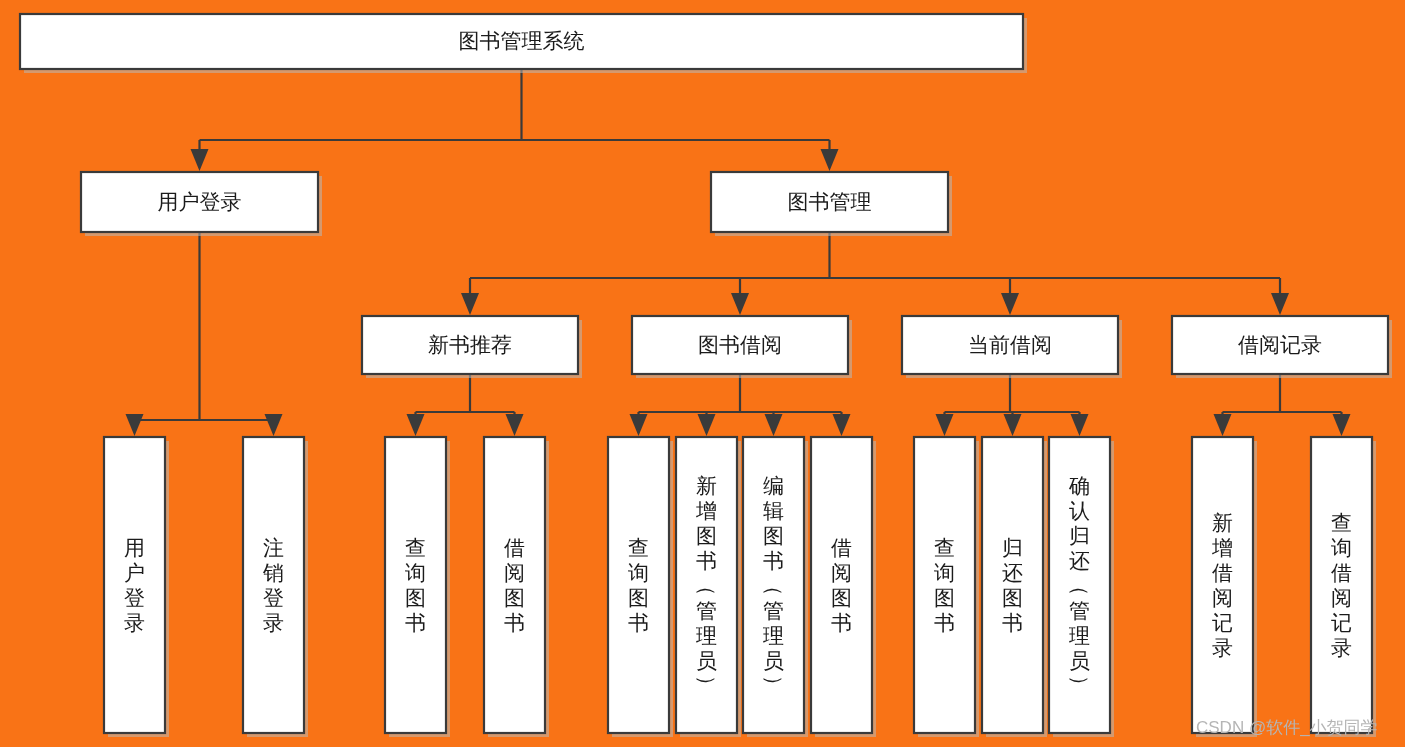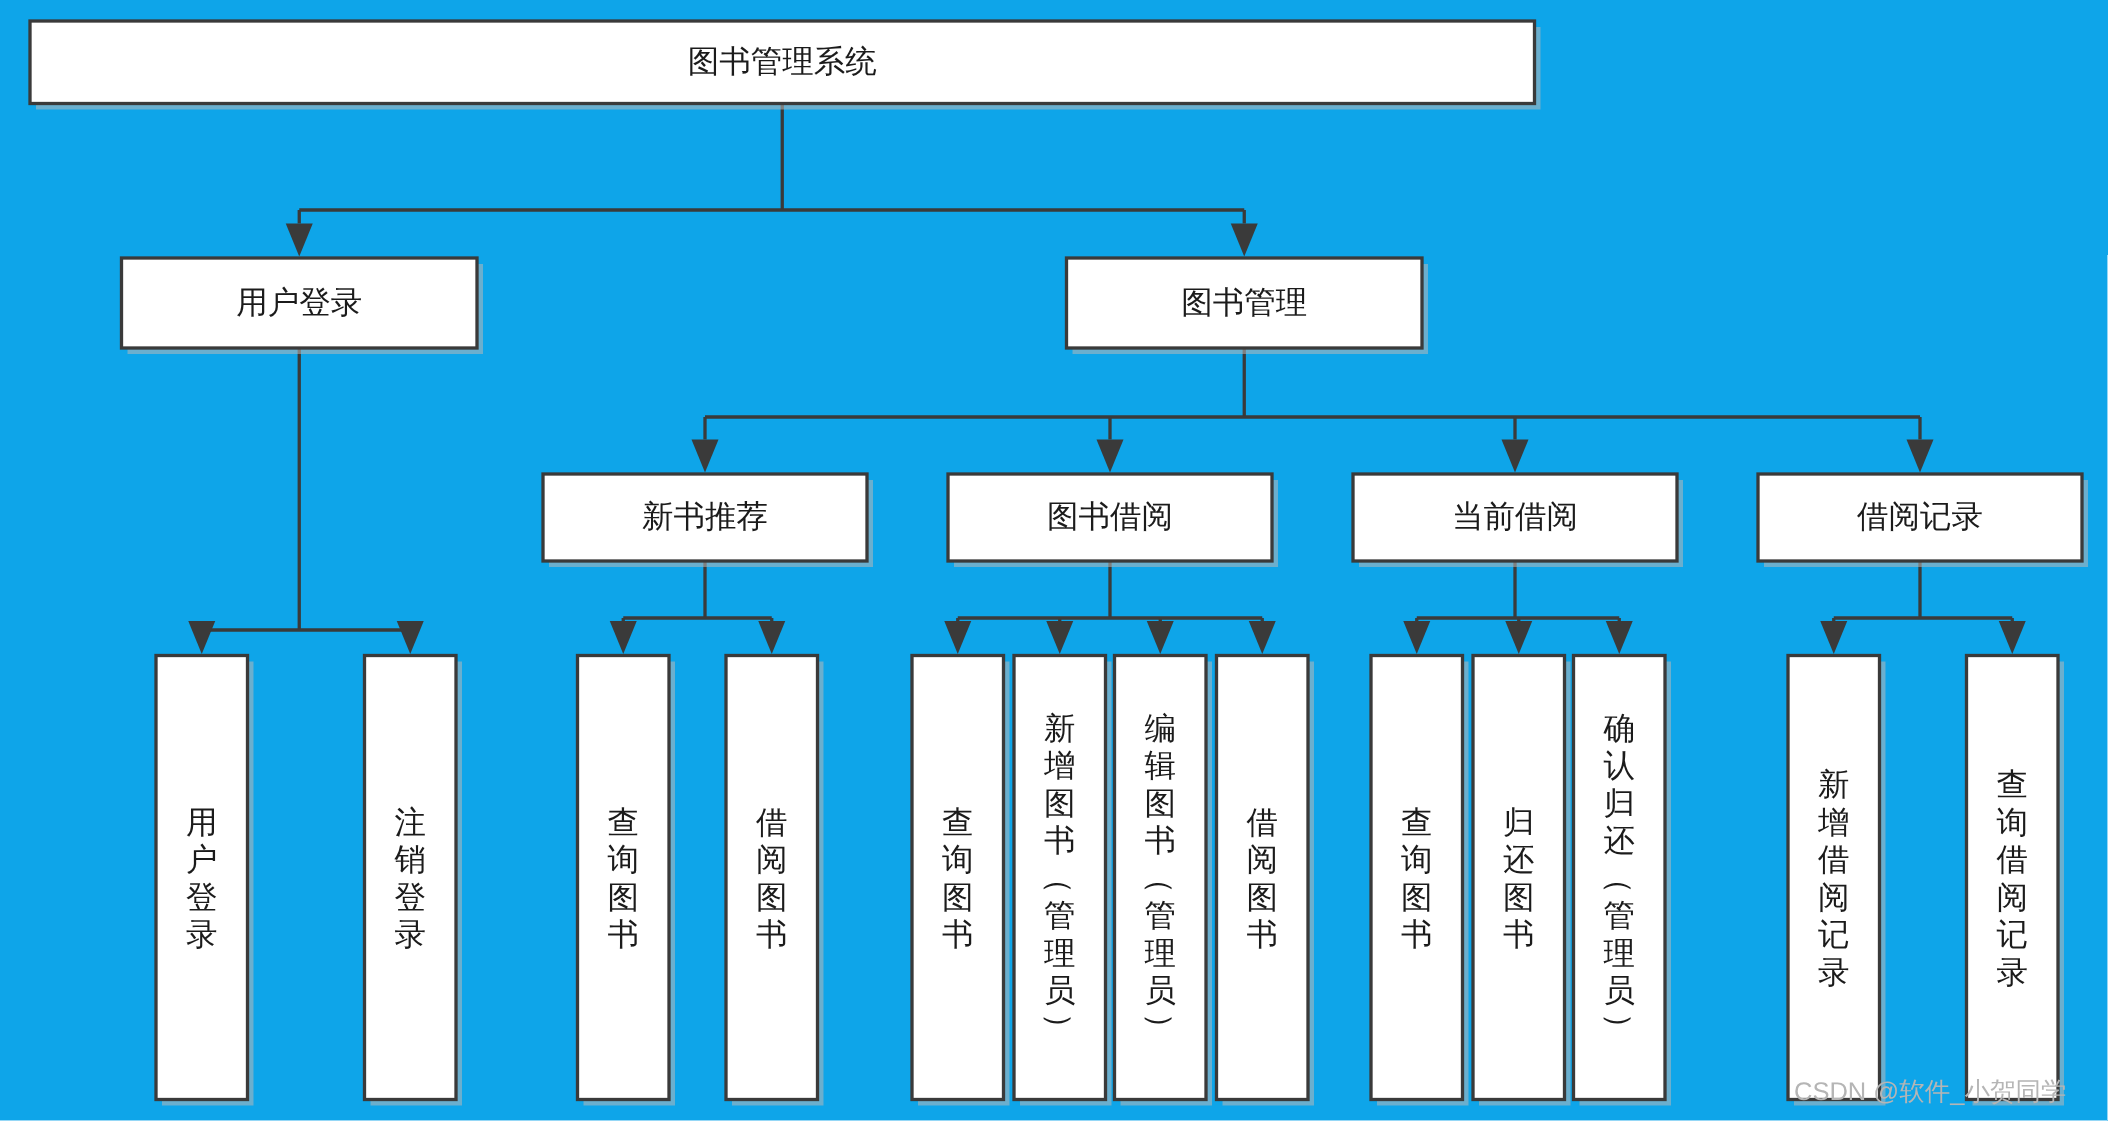--- a/index.html
+++ b/index.html
@@ -10,21 +10,21 @@
   body {
     width: 1405px;
     height: 747px;
     font-family: "Liberation Sans", "DejaVu Sans", sans-serif;
     overflow: hidden;
   }
   #diagram-root {
     position: relative;
     width: 1405px;
     height: 747px;
-    background: #0ea5e9;
+    background: #f97316;
   }
   svg.diagram-canvas {
     position: absolute;
     top: 0;
     left: 0;
     width: 1405px;
     height: 747px;
   }
   .node-box {
     fill: #ffffff;

